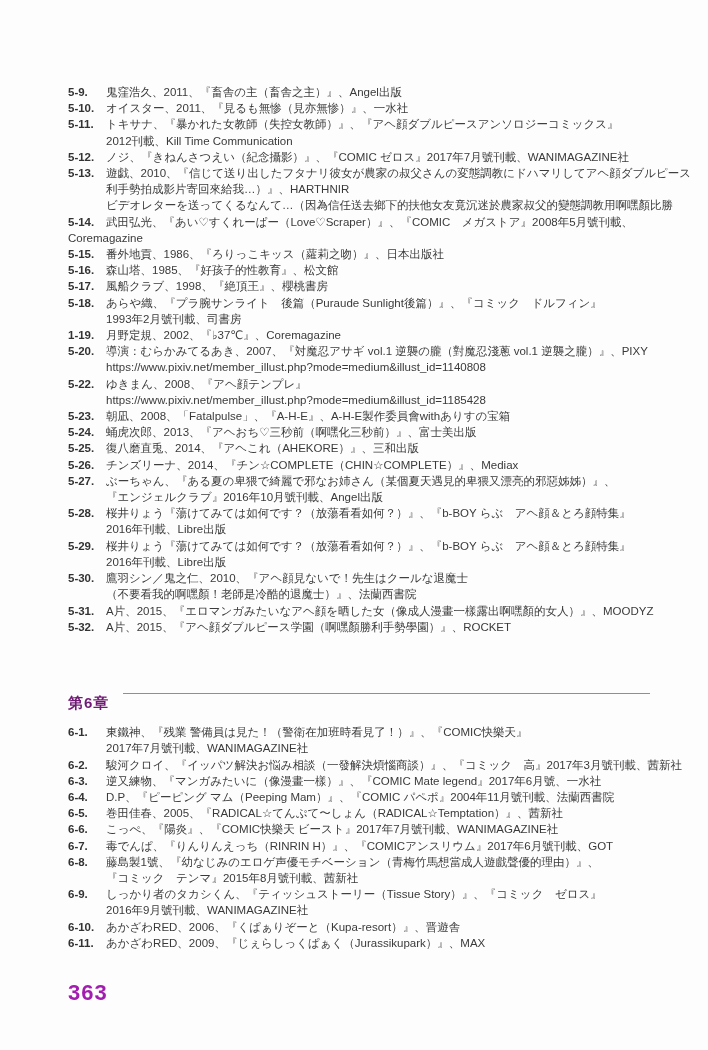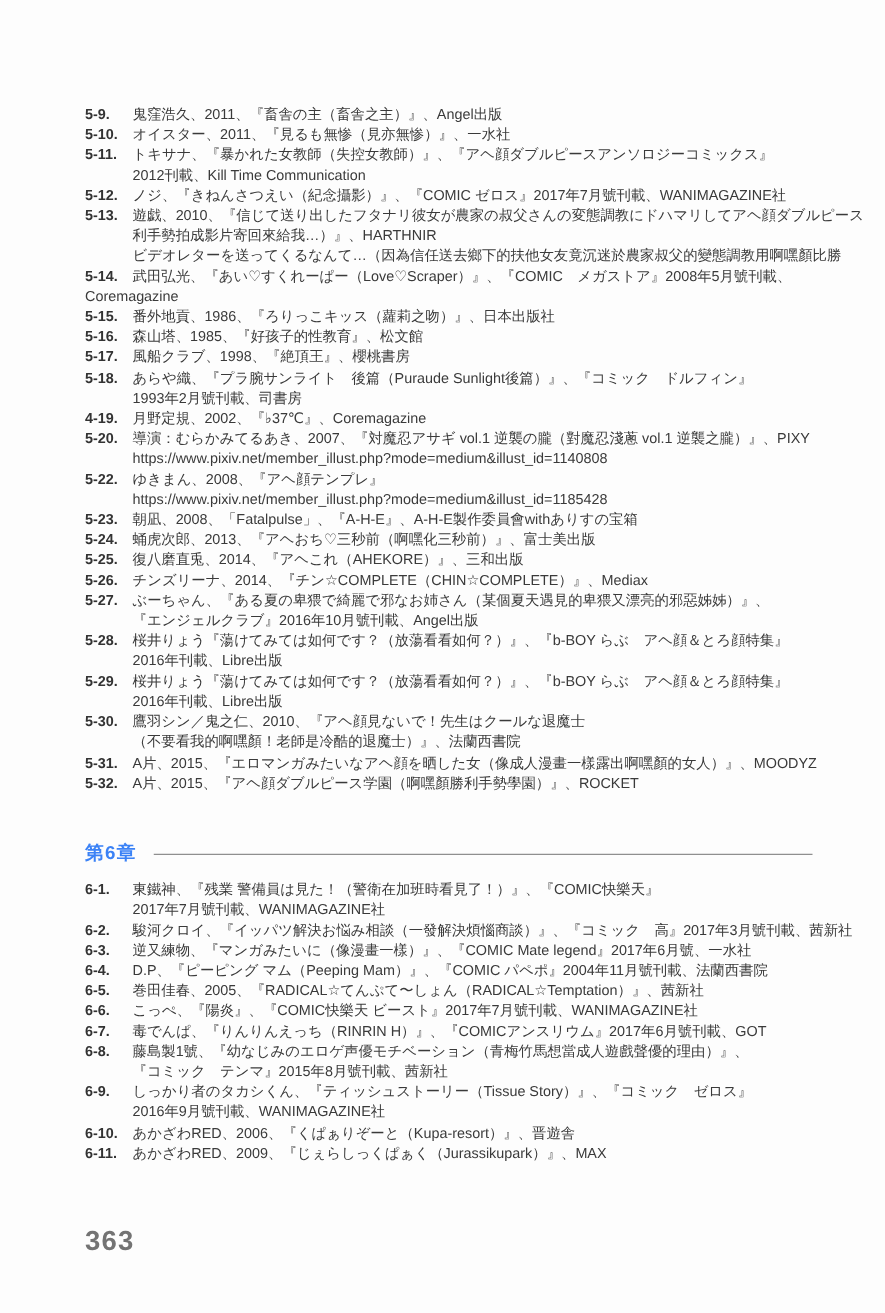--- a/index.html
+++ b/index.html
@@ -46,36 +46,37 @@
   }
   .chapter-heading-row {
     display: flex;
     align-items: center;
     margin-top: 40px;
     margin-bottom: 13px;
   }
   .chapter-title {
     font-size: 15px;
     font-weight: 700;
-    color: #3b82f6;
+    color: #701a75;
     letter-spacing: 1px;
+    margin-top: 20px;
   }
   .heading-rule {
     flex: 1 1 auto;
     height: 0;
     border-top: 1.5px solid #8f8f8f;
     margin-left: 14px;
   }
   .page-number {
     position: absolute;
     left: 68px;
     top: 980px;
     font-size: 22px;
     font-weight: 700;
-    color: #737373;
+    color: #a21caf;
     letter-spacing: 1px;
   }
 </style>
 </head>
 <body>
 
 <div class="page">
   <div class="content">
 
     <div class="entries">
@@ -118,21 +119,21 @@
         <div class="line first">
           <span class="num">5-17.</span>
           <span class="txt">風船クラブ、1998、『絶頂王』、櫻桃書房</span>
         </div>
         <div class="line first">
           <span class="num">5-18.</span>
           <span class="txt">あらや織、『プラ腕サンライト　後篇（Puraude Sunlight後篇）』、『コミック　ドルフィン』</span>
         </div>
         <div class="line hang">1993年2月號刊載、司書房</div>
         <div class="line first">
-          <span class="num">4-19.</span>
+          <span class="num">1-19.</span>
           <span class="txt">月野定規、2002、『♭37℃』、Coremagazine</span>
         </div>
         <div class="line first">
           <span class="num">5-20.</span>
           <span class="txt">導演：むらかみてるあき、2007、『対魔忍アサギ vol.1 逆襲の朧（對魔忍淺蔥 vol.1 逆襲之朧）』、PIXY</span>
         </div>
         <div class="line hang">https://www.pixiv.net/member_illust.php?mode=medium&amp;illust_id=1140808</div>
         <div class="line first">
           <span class="num">5-22.</span>
           <span class="txt">ゆきまん、2008、『アヘ顔テンプレ』</span>

